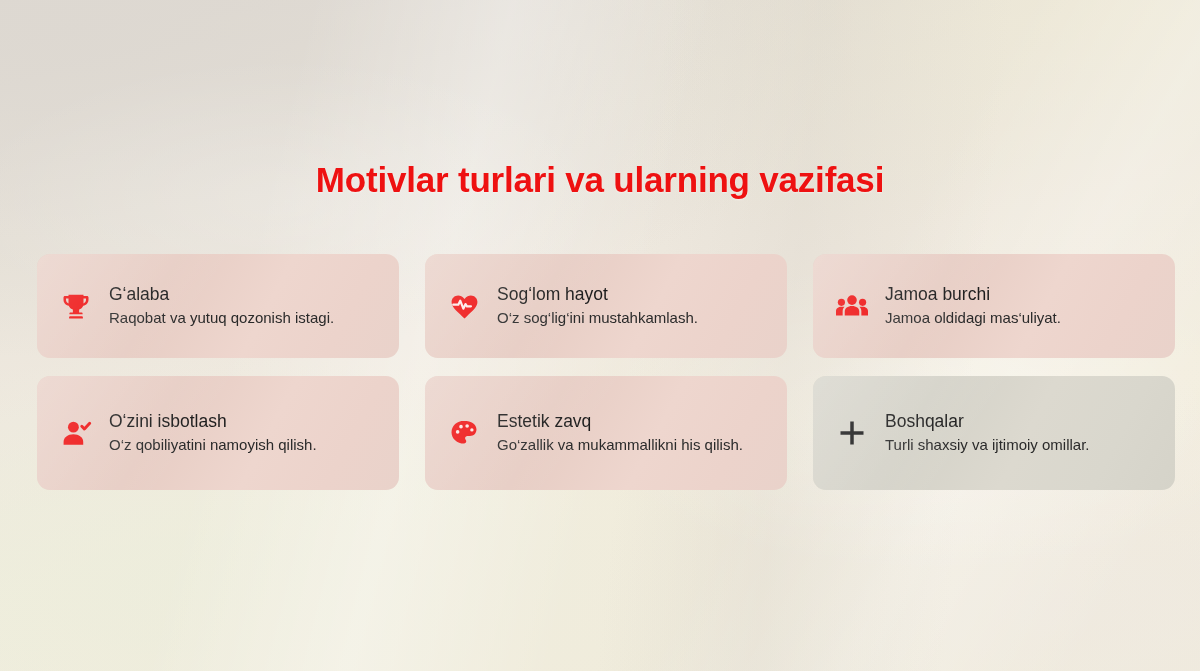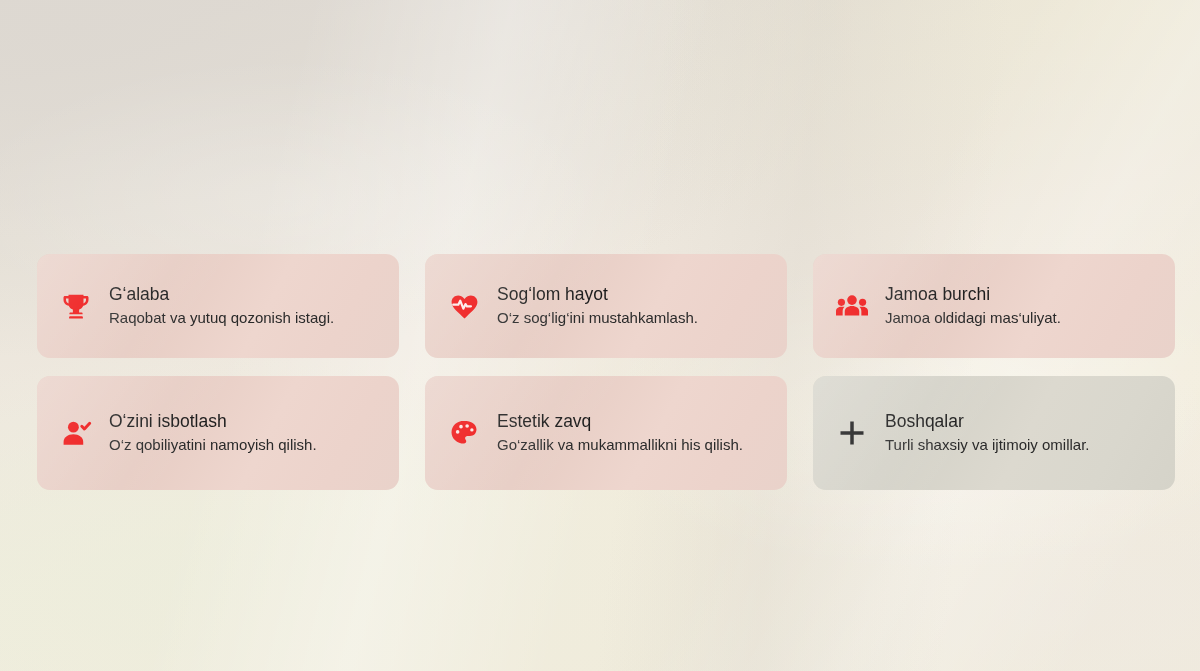--- a/index.html
+++ b/index.html
@@ -133,20 +133,21 @@
     color: #2a2a2a;
     line-height: 1.38;
     max-width: 276px;
   }
 </style>
 </head>
 <body>
 
 <div id="slide">
 
+  <div class="title">Motivlar turlari va ularning vazifasi</div>
 
   <div class="grid">
 
     <div class="card">
       <span class="icon-wrap">
         <svg width="30" height="30" viewBox="0 0 24 24" fill="#ee1111" aria-hidden="true">
           <path d="M18 3H6v1H3.2C2.5 4 2 4.5 2 5.2V7c0 2.4 1.8 4.4 4.2 4.8.6 1.5 1.9 2.6 3.3 3v2.4H7.6c-.5 0-.9.4-.9.9v.4h10.6v-.4c0-.5-.4-.9-.9-.9H14.5v-2.4c1.4-.4 2.7-1.5 3.3-3C20.2 11.4 22 9.4 22 7V5.2c0-.7-.5-1.2-1.2-1.2H18V3zM6 9.9C4.8 9.5 4 8.4 4 7V6h2v3.9zm14-2.9c0 1.4-.8 2.5-2 2.9V6h2v1z"></path>
           <path d="M7.5 20.2h9c.6 0 1 .4 1 1v.8h-11v-.8c0-.6.4-1 1-1z"></path>
         </svg>
       </span>

